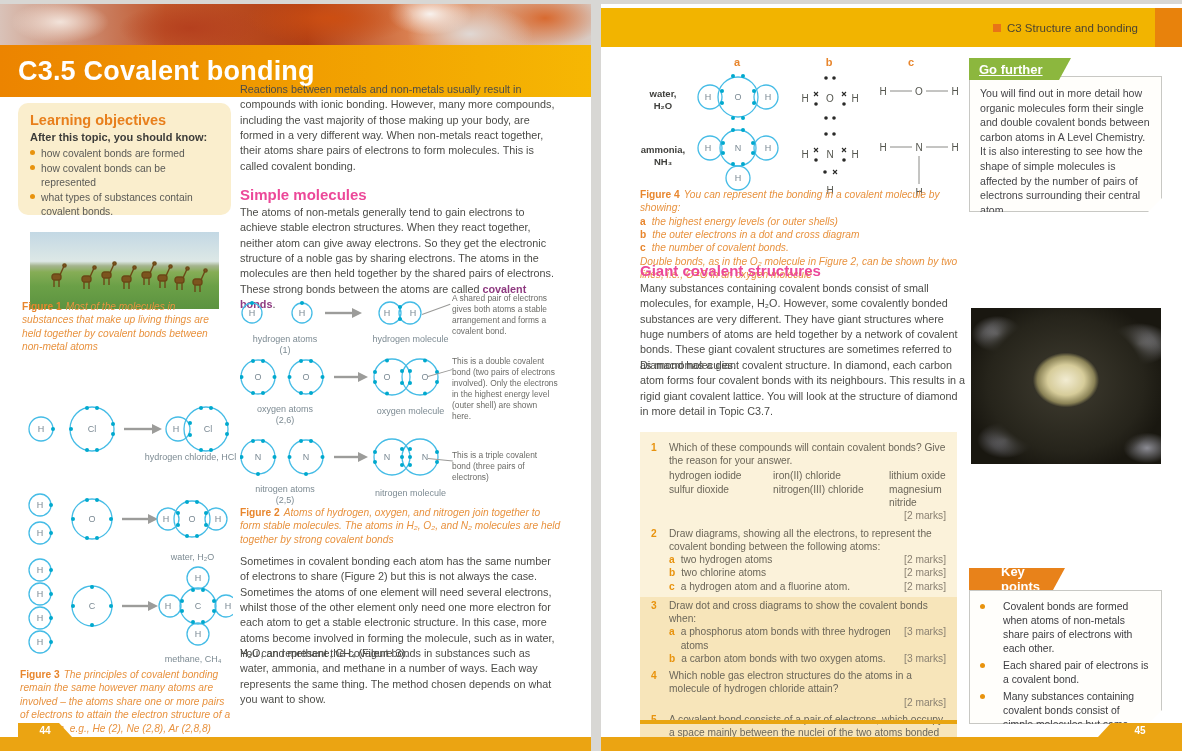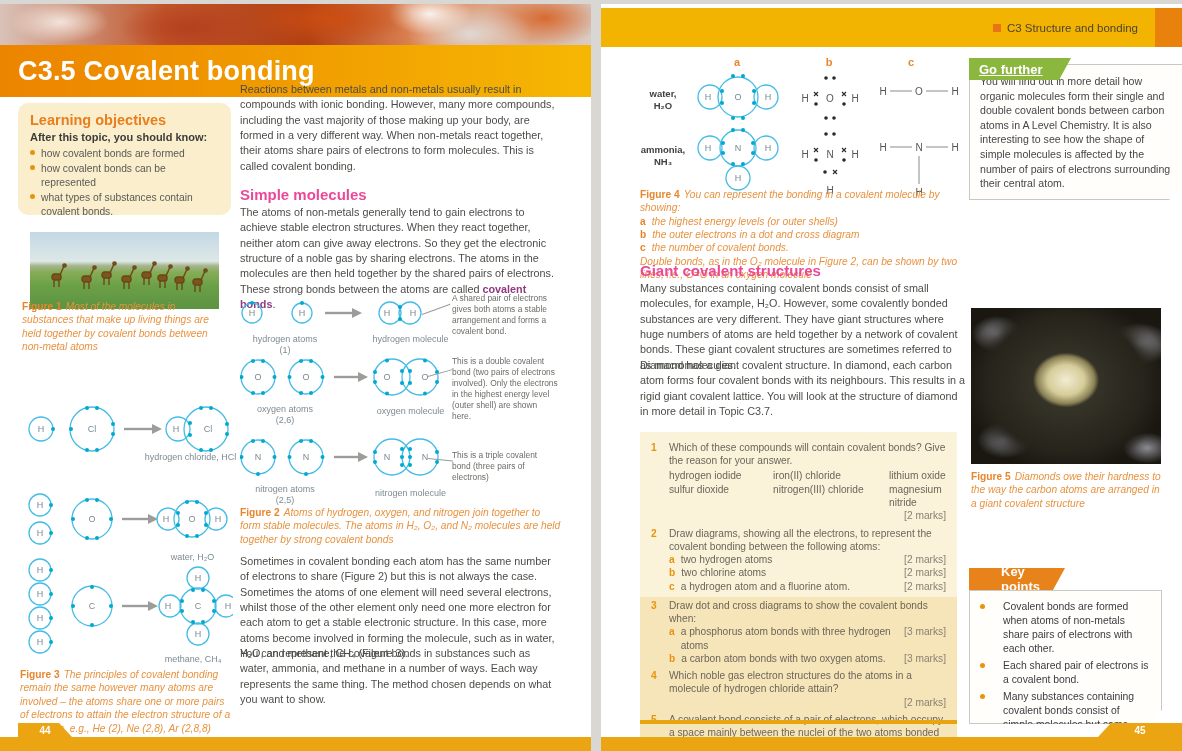--- a/index.html
+++ b/index.html
@@ -619,26 +619,23 @@
         <span class="qnum">5</span>
         <div class="qbody">
           <div>A covalent bond consists of a pair of electrons, which occupy a space mainly between the nuclei of the two atoms bonded together. Suggest how this pair of electrons bonds the atoms to each other. (Hint: think of the electrostatic forces of attraction between oppositely charged particles.)</div>
 
         </div>
       </div>
     </div>
   </div>
 
   <div class="tab tab-green" style="left:368px; top:54px; width:102px;">Go further</div>
-  <div class="sidebox" style="left:368px; top:60px; width:214px; height:136px;">You will find out in more detail how organic molecules form their single and double covalent bonds between carbon atoms in A Level Chemistry. It is also interesting to see how the shape of simple molecules is affected by the number of pairs of electrons surrounding their central atom.</div>
+  <div class="sidebox" style="left:368px; top:72px; width:193px; height:136px;">You will find out in more detail how organic molecules form their single and double covalent bonds between carbon atoms in A Level Chemistry. It is also interesting to see how the shape of simple molecules is affected by the number of pairs of electrons surrounding their central atom.</div>
 
   <div class="abs fig5"></div>
-  <div class="abs caption" style="left:370px; top:466px; width:194px;">
-    <b>Figure 5</b><span>Diamonds owe their hardness to the way the carbon atoms are arranged in a giant covalent structure</span>
-  </div>
 
   <div class="tab tab-orange" style="left:368px; top:564px; width:96px;padding-left:32px;">Key points</div>
   <div class="sidebox" style="left:368px; top:586px; width:193px; height:134px;">
     <div class="kp-li">
         <span class="kp-dot"></span>
         <span>Covalent bonds are formed when atoms of non-metals share pairs of electrons with each other.</span>
       </div>
     <div class="kp-li">
         <span class="kp-dot"></span>
         <span>Each shared pair of electrons is a covalent bond.</span>

